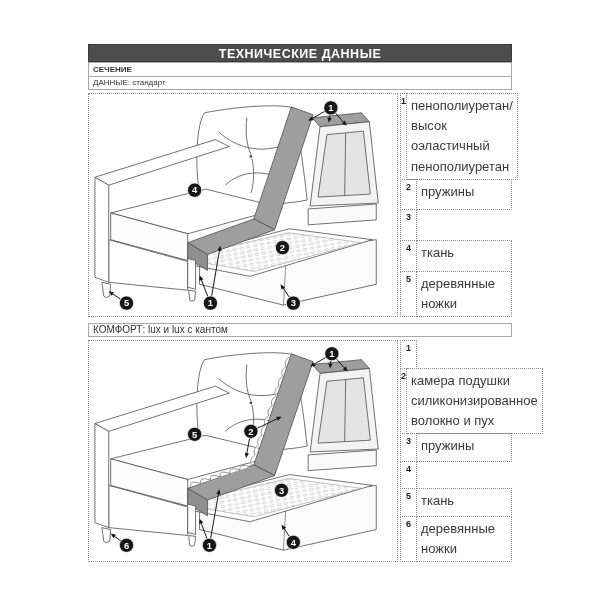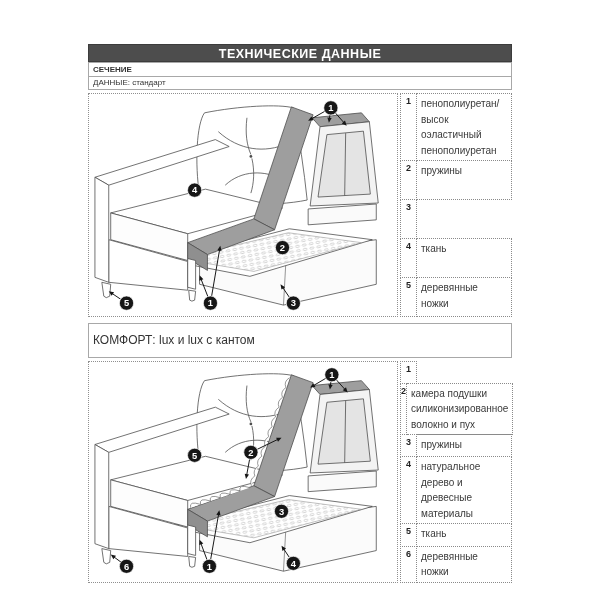--- a/index.html
+++ b/index.html
@@ -27,27 +27,27 @@
   .legend{width:112px;margin-left:2px;display:flex;flex-direction:column;}
   .legend-row{flex:1;display:flex;margin-top:-1px;}
   .legend-row:first-child{margin-top:0;}
   .legend-num{
     width:15px;border:1px dotted #8a8a8a;
     font-size:9px;font-weight:bold;color:#222;
     display:flex;justify-content:center;padding-top:2px;
   }
   .legend-txt{
     flex:1;border:1px dotted #8a8a8a;border-left:none;
-    font-size:10px;line-height:1.55;color:#3a3a3a;
+    font-size:13px;line-height:1.55;color:#3a3a3a;
     padding:2px 4px;
   }
   .comfort-row{
     margin-top:6px;margin-bottom:0;
     border:1px solid #a8a8a8;
-    font-size:12px;padding:9px 4px;line-height:1.2;
+    font-size:10px;padding:0 4px;line-height:1.2;
   }
 </style>
 </head>
 <body>
 
 <div class="sheet">
 
   <div class="title-bar" style="background: rgb(77, 77, 77); color: rgb(255, 255, 255);">
     <span>ТЕХНИЧЕСКИЕ ДАННЫЕ</span>
   </div>
@@ -255,21 +255,20 @@
         <div class="legend-row">
           <div class="legend-num">2</div>
           <div class="legend-txt">камера подушки силиконизированное волокно и пух</div>
         </div>
         <div class="legend-row">
           <div class="legend-num">3</div>
           <div class="legend-txt">пружины</div>
         </div>
         <div class="legend-row">
           <div class="legend-num">4</div>
-          <div class="legend-txt">натуральное дерево и древесные материалы</div>
         </div>
         <div class="legend-row">
           <div class="legend-num">5</div>
           <div class="legend-txt">ткань</div>
         </div>
         <div class="legend-row">
           <div class="legend-num">6</div>
           <div class="legend-txt">деревянные ножки</div>
         </div>
       </div>

